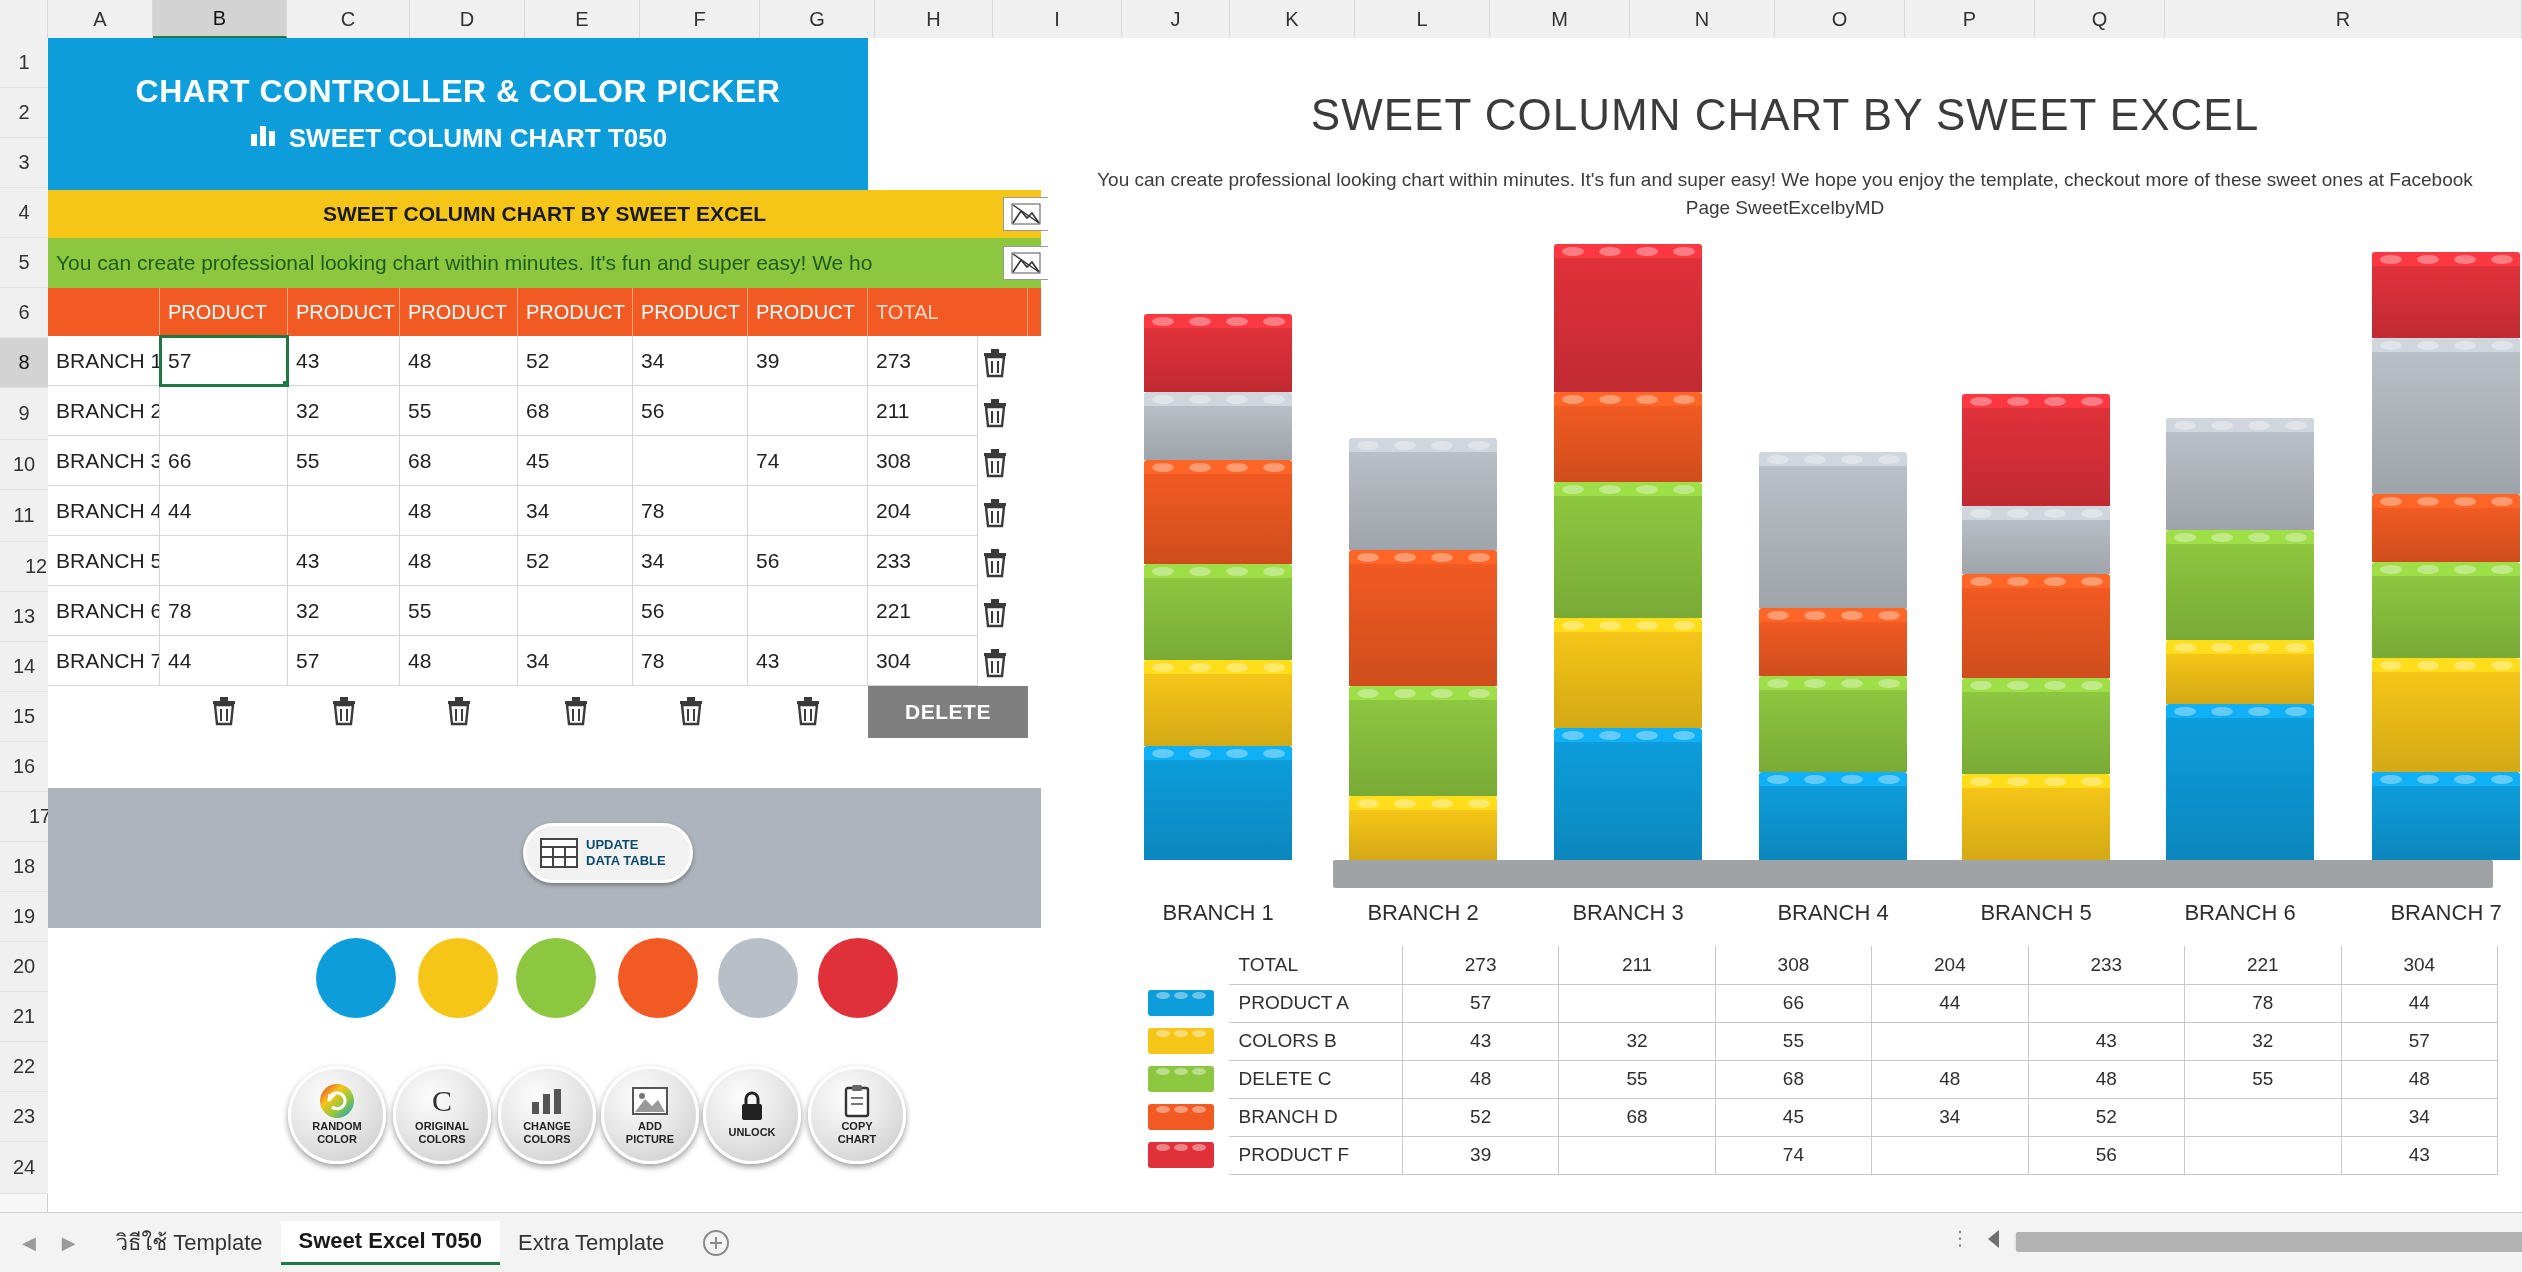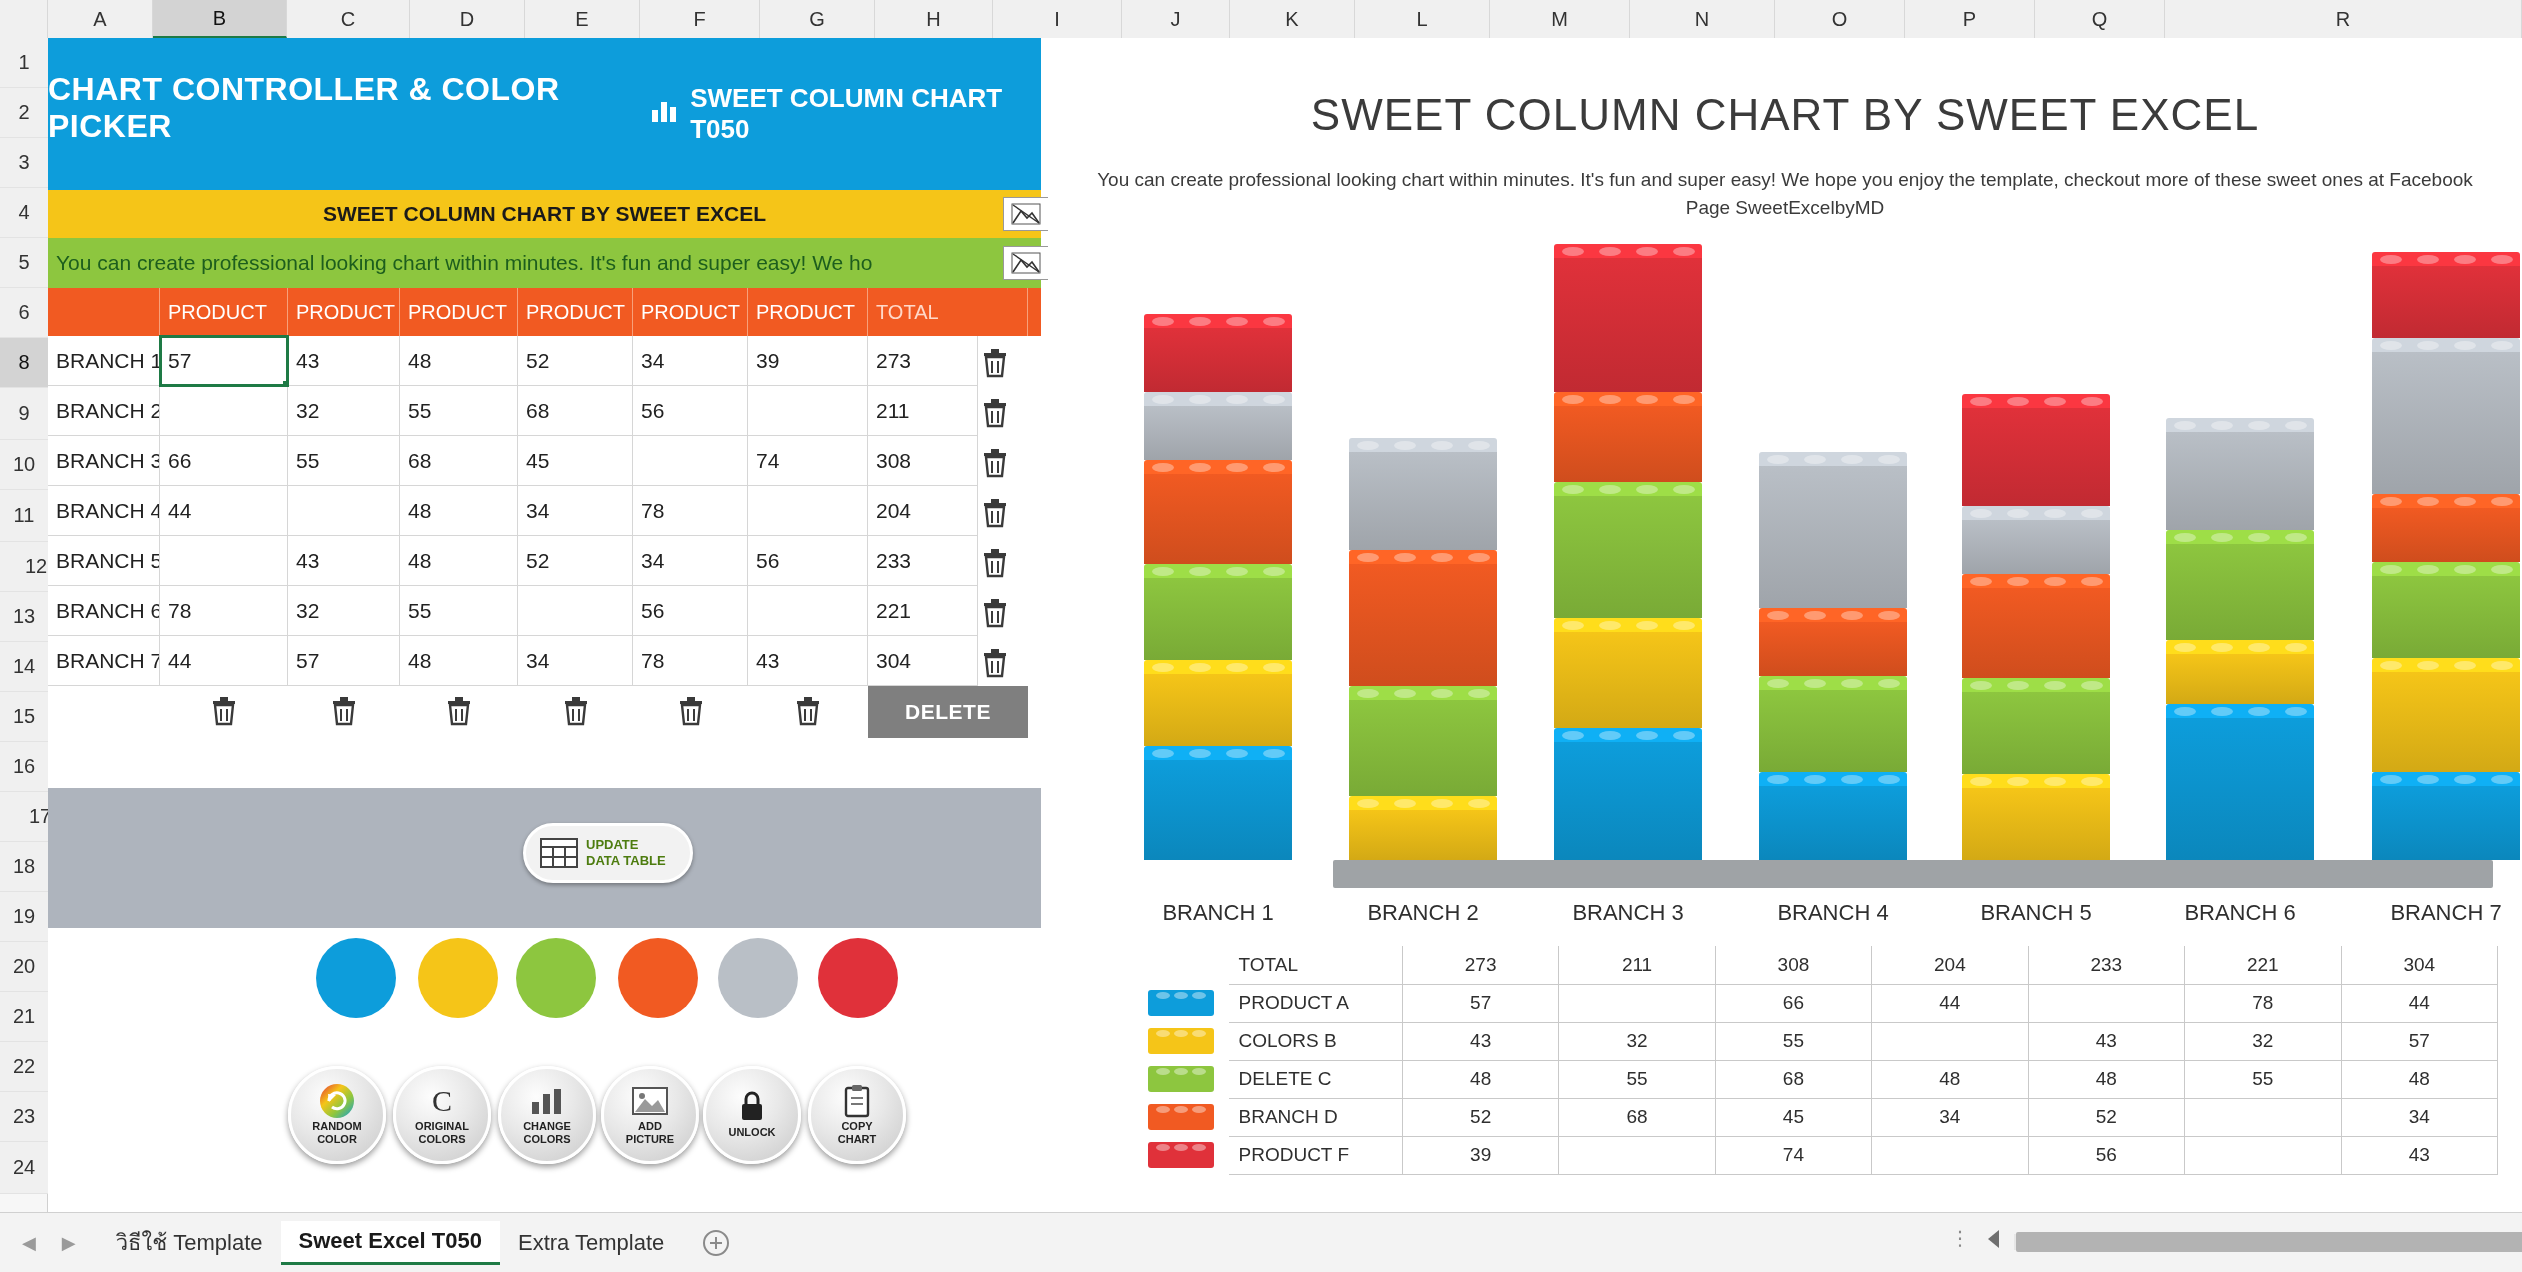--- a/index.html
+++ b/index.html
@@ -31,22 +31,22 @@
   }
   .rowhdr.sel { background:#d3d3d3; color:#111; }
 
   
   #sheet { position:absolute; left:48px; top:38px; width:2474px; height:1174px; background:#fff; }
 
   
   #left-panel { position:absolute; left:0; top:0; width:993px; height:1160px; }
 
   .blue-banner {
-    position:absolute; left:0; top:0; width:993px; height:152px;
-    background:#0d9ddb; color:#fff; display:flex; flex-direction:row;
+    position:absolute; left:0; top:0; width:820px; height:152px;
+    background:#0d9ddb; color:#fff; display:flex; flex-direction:column;
     align-items:center; justify-content:center;
   }
   .blue-banner .t1 { font-size:32px; font-weight:bold; letter-spacing:.5px; margin-bottom:12px;}
   .blue-banner .t2 { font-size:26px; font-weight:bold; display:flex; align-items:center; gap:10px;}
   .yellow-banner {
     position:absolute; left:0; top:152px; width:993px; height:48px;
     background:#f5c518; color:#1a1a1a; font-size:21px; font-weight:bold;
     display:flex; align-items:center; justify-content:center;
   }
   .green-banner {
@@ -85,21 +85,21 @@
     position:absolute; background:#7f7f7f; color:#fff; font-size:21px; font-weight:bold;
     display:flex; align-items:center; justify-content:center; letter-spacing:.5px;
   }
   .gray-panel { position:absolute; left:0; top:750px; width:993px; height:140px; background:#aeb4bd; }
   .update-btn {
     position:absolute; left:475px; top:785px; width:170px; height:60px;
     background:#f2f2f2; border:3px solid #ffffff; border-radius:32px;
     box-shadow:0 2px 4px rgba(0,0,0,.35);
     display:flex; align-items:center; gap:8px; padding-left:14px;
   }
-  .update-btn .lbl { font-size:13px; font-weight:bold; color:#4d7c0f; line-height:1.2; }
+  .update-btn .lbl { font-size:13px; font-weight:bold; color:#0c4a6e; line-height:1.2; }
   .update-btn .tblicon { width:38px; height:30px; }
 
   
   .circ { position:absolute; border-radius:50%; }
   .btncirc {
     position:absolute; width:98px; height:98px; border-radius:50%;
     background:radial-gradient(circle at 38% 30%, #fdfdfd 0%, #e8e8e8 45%, #c8c8c8 100%);
     border:3px solid #ffffff; box-shadow:0 3px 6px rgba(0,0,0,.4);
     display:flex; flex-direction:column; align-items:center; justify-content:center;
     text-align:center;

